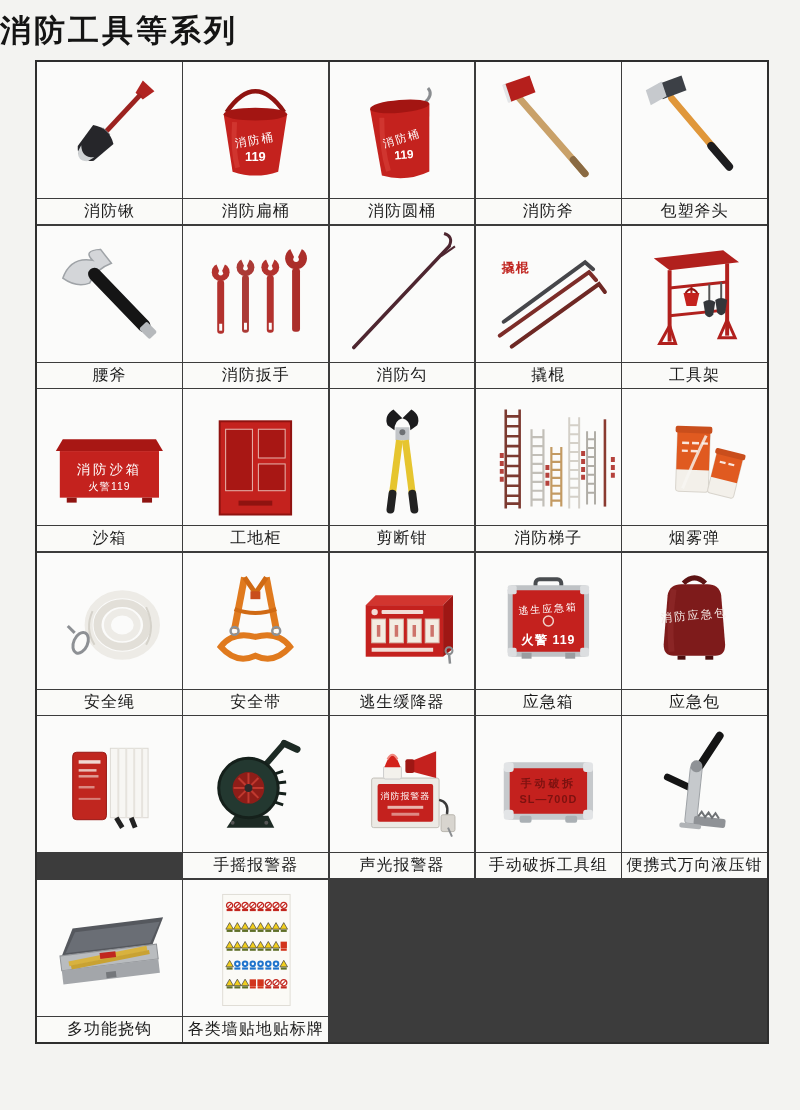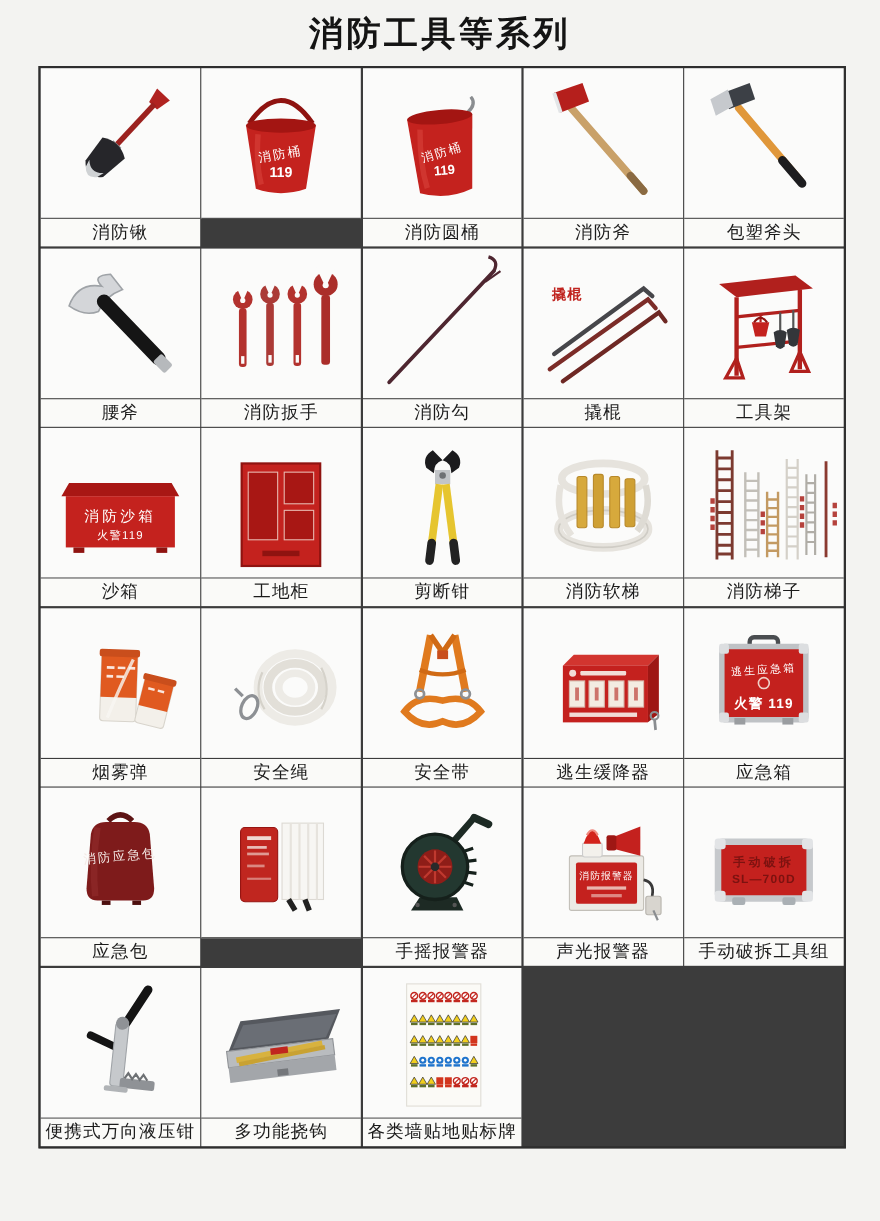--- a/index.html
+++ b/index.html
@@ -4,21 +4,20 @@
 <style>
   html,body{margin:0;padding:0;}
   body{
     width:800px;height:1110px;
     background:#f3f3f1;
     font-family:"Liberation Serif","DejaVu Serif",serif;
     position:relative;
   }
   .page-title{
     position:absolute;top:10px;left:0;width:800px;
-    text-align:center;
     font-size:31px;font-weight:bold;letter-spacing:3px;color:#141414;
   }
   .grid{
     position:absolute;left:35px;top:60px;width:730px;
     display:grid;
     grid-template-columns:repeat(5,1fr);
     gap:1.5px;
     background:#3c3c3c;
     border:2px solid #2e2e2e;
   }
@@ -64,20 +63,21 @@
     <div class="imgbox">
       <svg viewBox="0 0 146 136">
         <path d="M44,50 Q73,8 102,50" stroke="#8f1310" stroke-width="4.5" fill="none"></path>
         <path d="M41,52 L105,52 L96,110 Q73,118 50,110 Z" fill="#c4221e"></path>
         <ellipse cx="73" cy="52" rx="32" ry="6.5" fill="#a31512"></ellipse>
         <path d="M52,60 Q50,88 55,106" stroke="#d9423b" stroke-width="5" fill="none" opacity=".6"></path>
         <text x="73" y="82" text-anchor="middle" font-size="11.5" fill="#ffffff" letter-spacing="2" transform="rotate(-10 73 82)">消防桶</text>
         <text x="73" y="99" text-anchor="middle" font-size="13" font-weight="bold" fill="#ffffff">119</text>
       </svg>
     </div>
+    <div class="lab">消防扁桶</div>
   </div>
 
   <div class="cell">
     <div class="imgbox">
       <svg viewBox="0 0 146 136">
         <g transform="rotate(-5 73 75)">
           <path d="M99,42 q9,-7 4,-14" stroke="#8a8d90" stroke-width="3" fill="none"></path>
           <path d="M43,44 L103,44 L97,112 Q73,121 49,112 Z" fill="#c4221e"></path>
           <ellipse cx="73" cy="44" rx="30" ry="6.5" fill="#a31512"></ellipse>
           <path d="M54,54 Q51,86 56,108" stroke="#d9423b" stroke-width="5" fill="none" opacity=".6"></path>
@@ -232,36 +232,20 @@
         <circle cx="73" cy="43" r="3" fill="#6e7174"></circle>
         <line x1="70" y1="51" x2="63" y2="105" stroke="#e6c52f" stroke-width="7"></line>
         <line x1="76" y1="51" x2="83" y2="105" stroke="#e6c52f" stroke-width="7"></line>
         <line x1="63" y1="105" x2="61" y2="121" stroke="#222222" stroke-width="8" stroke-linecap="round"></line>
         <line x1="83" y1="105" x2="85" y2="121" stroke="#222222" stroke-width="8" stroke-linecap="round"></line>
       </svg>
     </div>
     <div class="lab">剪断钳</div>
   </div>
 
-  <div class="cell">
-    <div class="imgbox">
-      <svg viewBox="0 0 146 136">
-        <ellipse cx="73" cy="46" rx="38" ry="14" fill="none" stroke="#e6e3dd" stroke-width="7"></ellipse>
-        <ellipse cx="73" cy="92" rx="41" ry="17" fill="none" stroke="#e6e3dd" stroke-width="8"></ellipse>
-        <ellipse cx="73" cy="92" rx="41" ry="17" fill="none" stroke="#cfccc5" stroke-width="1.5"></ellipse>
-        <path d="M34,52 Q28,78 44,98" stroke="#e6e3dd" stroke-width="6" fill="none"></path>
-        <path d="M112,52 Q118,76 104,94" stroke="#dedbd4" stroke-width="6" fill="none"></path>
-        <rect x="49" y="44" width="9" height="47" rx="2" fill="#d7a93c" stroke="#b8892a"></rect>
-        <rect x="64" y="42" width="9" height="49" rx="2" fill="#cfa034" stroke="#b8892a"></rect>
-        <rect x="79" y="44" width="9" height="47" rx="2" fill="#d7a93c" stroke="#b8892a"></rect>
-        <rect x="93" y="46" width="9" height="44" rx="2" fill="#cfa034" stroke="#b8892a"></rect>
-      </svg>
-    </div>
-    <div class="lab">消防软梯</div>
-  </div>
 
   <div class="cell">
     <div class="imgbox">
       <svg viewBox="0 0 146 136">
         <path d="M30,20 V120 M44,20 V120 M30,27 H44 M30,37 H44 M30,47 H44 M30,57 H44 M30,67 H44 M30,77 H44 M30,87 H44 M30,97 H44 M30,107 H44 M30,115 H44" stroke="#7c3a30" stroke-width="2.6" fill="none"></path>
         <path d="M56,40 V118 M68,40 V118 M56,48 H68 M56,57 H68 M56,66 H68 M56,75 H68 M56,84 H68 M56,93 H68 M56,102 H68 M56,111 H68" stroke="#c2bfb8" stroke-width="2.2" fill="none"></path>
         <path d="M76,58 V118 M86,58 V118 M76,65 H86 M76,73 H86 M76,81 H86 M76,89 H86 M76,97 H86 M76,105 H86 M76,112 H86" stroke="#c39a62" stroke-width="2.2" fill="none"></path>
         <path d="M94,28 V120 M104,28 V120 M94,36 H104 M94,45 H104 M94,54 H104 M94,63 H104 M94,72 H104 M94,81 H104 M94,90 H104 M94,99 H104 M94,108 H104" stroke="#d4d0c8" stroke-width="2" fill="none"></path>
         <path d="M112,42 V116 M120,42 V116 M112,50 H120 M112,59 H120 M112,68 H120 M112,77 H120 M112,86 H120 M112,95 H120 M112,104 H120" stroke="#b0ada6" stroke-width="2" fill="none"></path>
         <path d="M130,30 V118" stroke="#8a3a30" stroke-width="2.6"></path>

